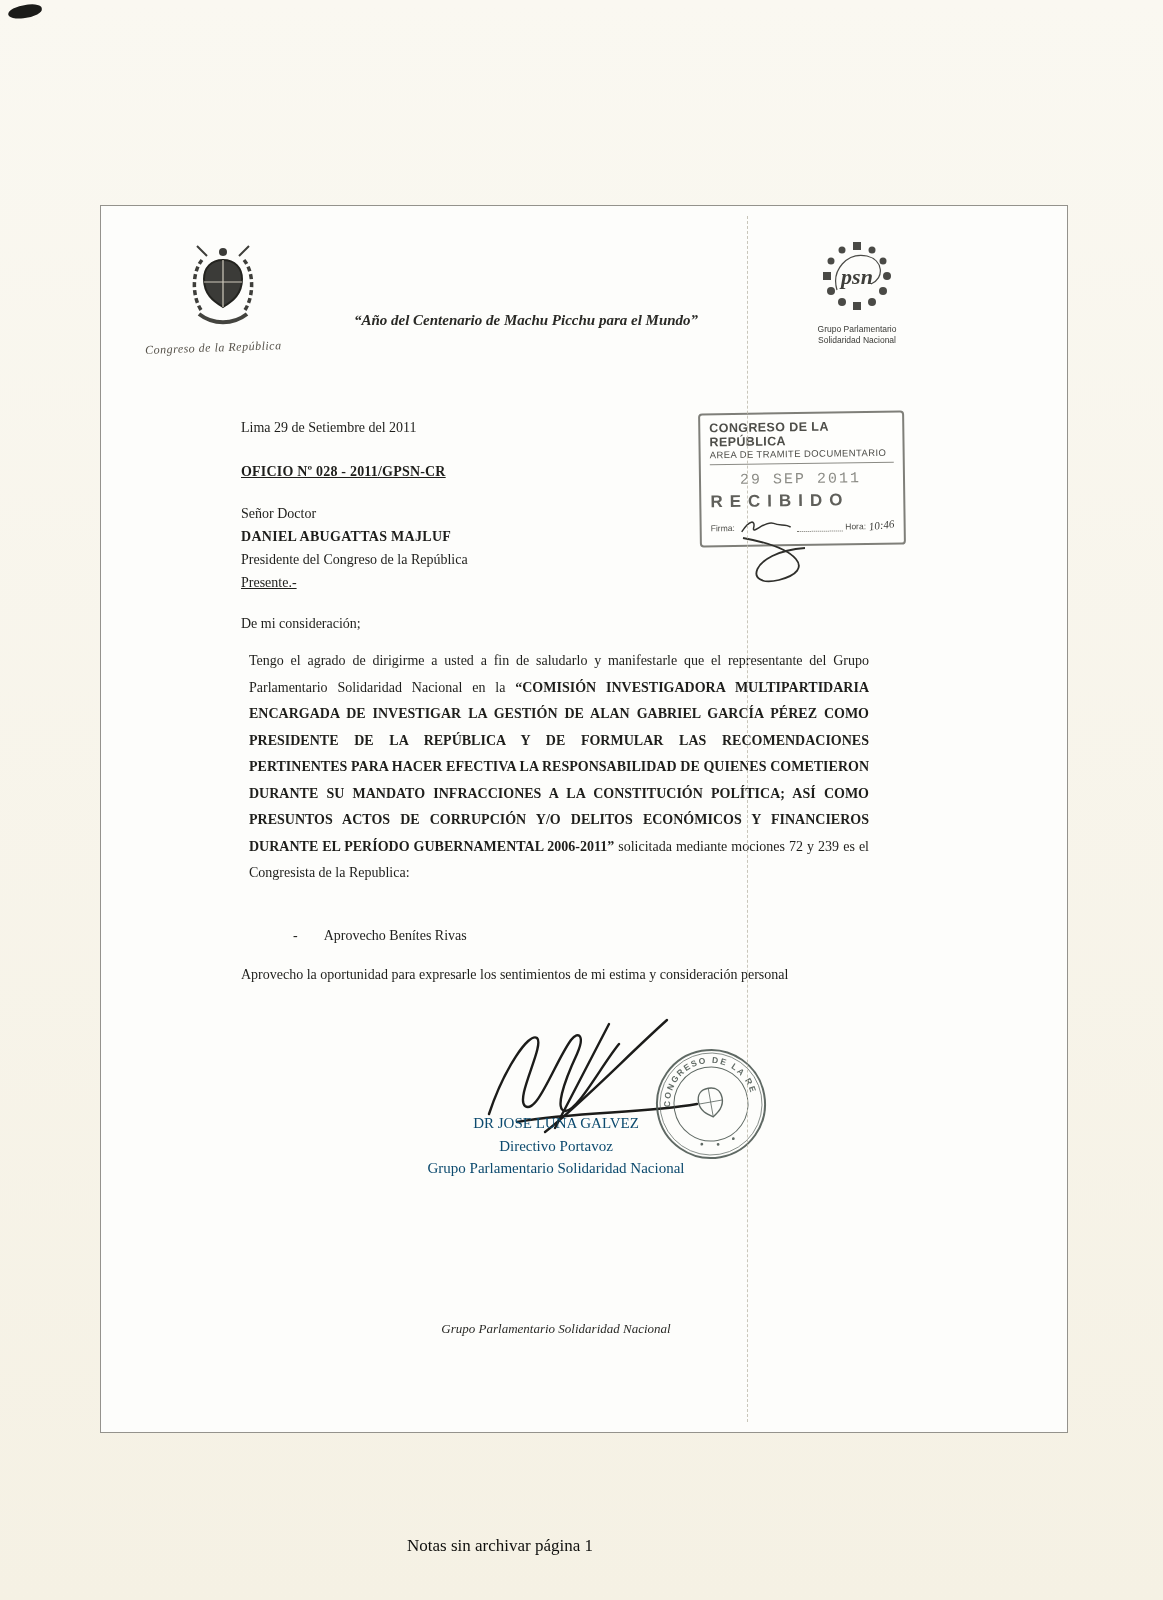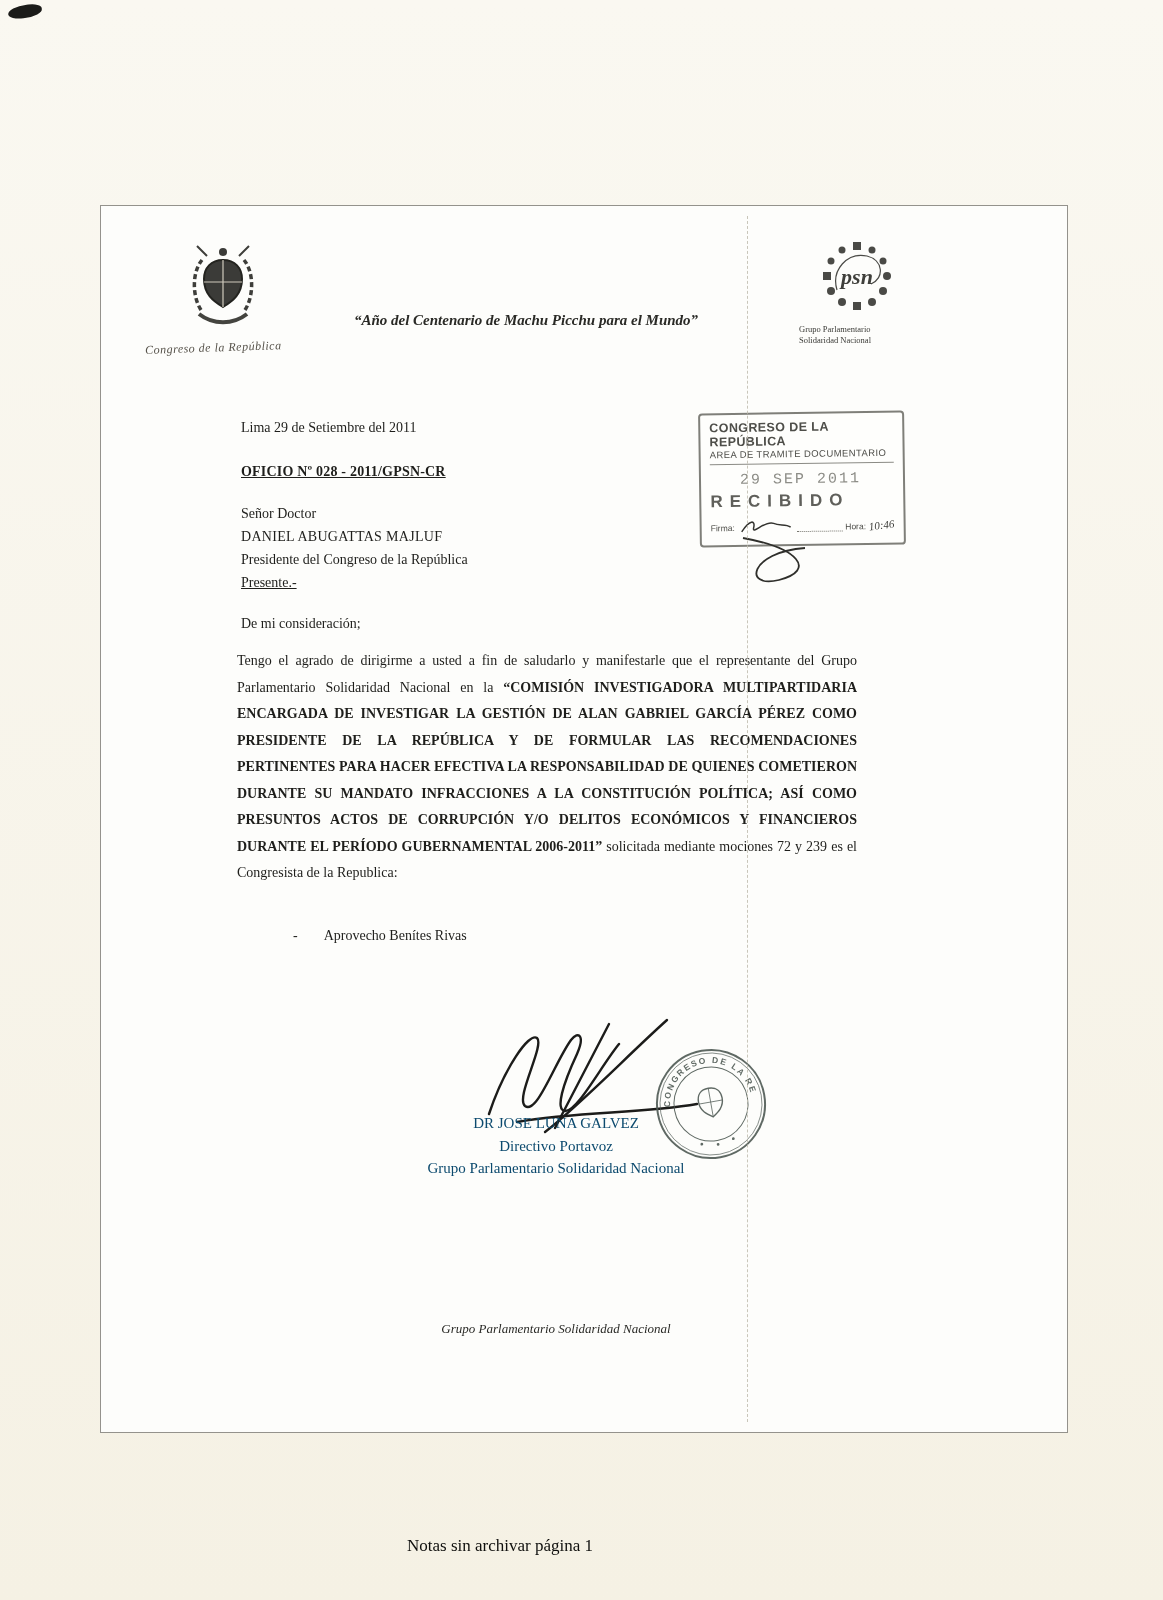--- a/index.html
+++ b/index.html
@@ -7,43 +7,43 @@
   .scan{position:relative;width:1163px;height:1600px;background:linear-gradient(180deg,#faf8f1 0%,#f5f1e4 100%);overflow:hidden;}
   .artifact{position:absolute;left:8px;top:5px;width:34px;height:13px;background:#1b1b19;border-radius:60% 40% 55% 45%;transform:rotate(-7deg);}
   .page{position:absolute;left:100px;top:205px;width:968px;height:1228px;background:#fdfdfb;border:1px solid #94928c;box-sizing:border-box;}
   .page *{box-sizing:border-box;}
 
   
   .coat{position:absolute;left:86px;top:36px;width:72px;height:96px;}
   .coat-caption{position:absolute;left:44px;top:134px;width:170px;font-style:italic;font-size:12px;color:#56524a;transform:rotate(-2deg);letter-spacing:0.5px;}
   .motto{position:absolute;left:230px;top:106px;width:390px;text-align:center;font-style:italic;font-weight:700;font-size:15px;color:#2a2a26;}
   .psn{position:absolute;left:712px;top:26px;width:88px;height:88px;}
-  .psn-caption{position:absolute;left:698px;top:118px;width:116px;text-align:left;font-family:Liberation Serif, serif;font-size:8.5px;line-height:11px;color:#3a3a36;}
+  .psn-caption{position:absolute;left:698px;top:118px;width:116px;text-align:center;font-family:Liberation Sans, sans-serif;font-size:8.5px;line-height:11px;color:#3a3a36;}
 
   
   .stamp{position:absolute;left:598px;top:206px;width:206px;height:134px;border:2px solid #7f7f79;border-radius:4px;transform:rotate(-0.8deg);padding:6px 9px;color:#4e4e49;font-family:"Liberation Sans",sans-serif;background:rgba(255,255,255,0.4);}
   .stamp-org{font-size:12.5px;font-weight:700;letter-spacing:0.4px;}
   .stamp-area{font-size:9.5px;letter-spacing:0.4px;padding-bottom:4px;border-bottom:1px solid #8b8b85;}
   .stamp-date{margin:7px 0 0 30px;font-family:"Liberation Mono",monospace;font-size:15px;letter-spacing:2px;color:#8d8d87;}
   .stamp-received{margin-top:3px;font-size:17px;font-weight:700;letter-spacing:7px;color:#5f5f5a;}
   .stamp-sign-row{display:flex;align-items:flex-end;gap:3px;margin-top:5px;font-size:8.5px;color:#4a4a45;}
   .stamp-sign-row .dots{flex:1;border-bottom:1px dotted #77766f;height:10px;}
   .hora-val{font-family:"Liberation Serif",serif;font-style:italic;font-size:11px;color:#3c3c38;transform:rotate(-6deg);}
   .firma-squiggle{margin-bottom:-4px;}
   .stamp-tail{position:absolute;left:612px;top:330px;}
 
   
   .txt{position:absolute;color:#1e1e1b;font-size:14px;}
   .dateline{left:140px;top:214px;}
   .oficio{left:140px;top:258px;font-weight:700;text-decoration:underline;letter-spacing:0.2px;}
   .addr{left:140px;top:296px;line-height:23px;}
-  .addr-name{font-weight:400;letter-spacing:0.3px;}
+  .addr-name{font-weight:700;letter-spacing:0.3px;}
   .presente{text-decoration:underline;}
   .greeting{left:140px;top:410px;}
-  .bodytext{left:136px;top:442px;width:620px;margin:0;text-align:justify;line-height:26.5px;}
+  .bodytext{left:148px;top:442px;width:620px;margin:0;text-align:justify;line-height:26.5px;}
   .bodytext .b{font-weight:700;}
   .listitem{left:192px;top:722px;display:flex;gap:26px;}
   .closing{left:140px;top:756px;width:620px;margin:0;text-align:justify;line-height:26.5px;}
 
   
   .signature{position:absolute;left:358px;top:808px;}
   .signer{position:absolute;left:268px;top:906px;width:374px;text-align:center;font-size:15px;line-height:22.5px;color:#0c4a6e;}
   .seal{position:absolute;left:552px;top:840px;opacity:0.9;}
 
   .footer{position:absolute;left:250px;top:1112px;width:410px;text-align:center;font-style:italic;font-size:13px;line-height:21px;color:#2a2a26;font-weight:500;}
@@ -131,20 +131,21 @@
 
     <div class="txt greeting">De mi consideración;</div>
 
     <p class="txt bodytext"><span>Tengo el agrado de dirigirme a usted a fin de saludarlo y manifestarle que el representante del Grupo Parlamentario Solidaridad Nacional en la </span><span class="b">“COMISIÓN INVESTIGADORA MULTIPARTIDARIA ENCARGADA DE INVESTIGAR LA GESTIÓN DE ALAN GABRIEL GARCÍA PÉREZ COMO PRESIDENTE DE LA REPÚBLICA Y DE FORMULAR LAS RECOMENDACIONES PERTINENTES PARA HACER EFECTIVA LA RESPONSABILIDAD DE QUIENES COMETIERON DURANTE SU MANDATO INFRACCIONES A LA CONSTITUCIÓN POLÍTICA; ASÍ COMO PRESUNTOS ACTOS DE CORRUPCIÓN Y/O DELITOS ECONÓMICOS Y FINANCIEROS DURANTE EL PERÍODO GUBERNAMENTAL 2006-2011”</span><span> solicitada mediante mociones 72 y 239 es el Congresista de la Republica:</span></p>
 
     <div class="txt listitem">
       <span>-</span>
       <span>Aprovecho Benítes Rivas</span>
     </div>
 
+    <p class="txt closing">Aprovecho la oportunidad para expresarle los sentimientos de mi estima y consideración personal</p>
 
     <svg class="signature" width="280" height="128" viewBox="0 0 280 128">
       <g stroke="#1c1c1a" stroke-width="2.4" fill="none" stroke-linecap="round">
         <path d="M30 100 C45 55 70 18 78 24 C86 31 56 84 66 92 C78 101 96 48 112 26 C120 16 126 22 118 40 C104 70 96 96 106 97 C118 98 142 52 160 30"></path>
         <path d="M208 6 C170 40 122 90 86 118"></path>
         <path d="M150 10 L96 114"></path>
         <path d="M58 108 C120 97 182 100 238 90"></path>
       </g>
     </svg>
     <div class="signer">

